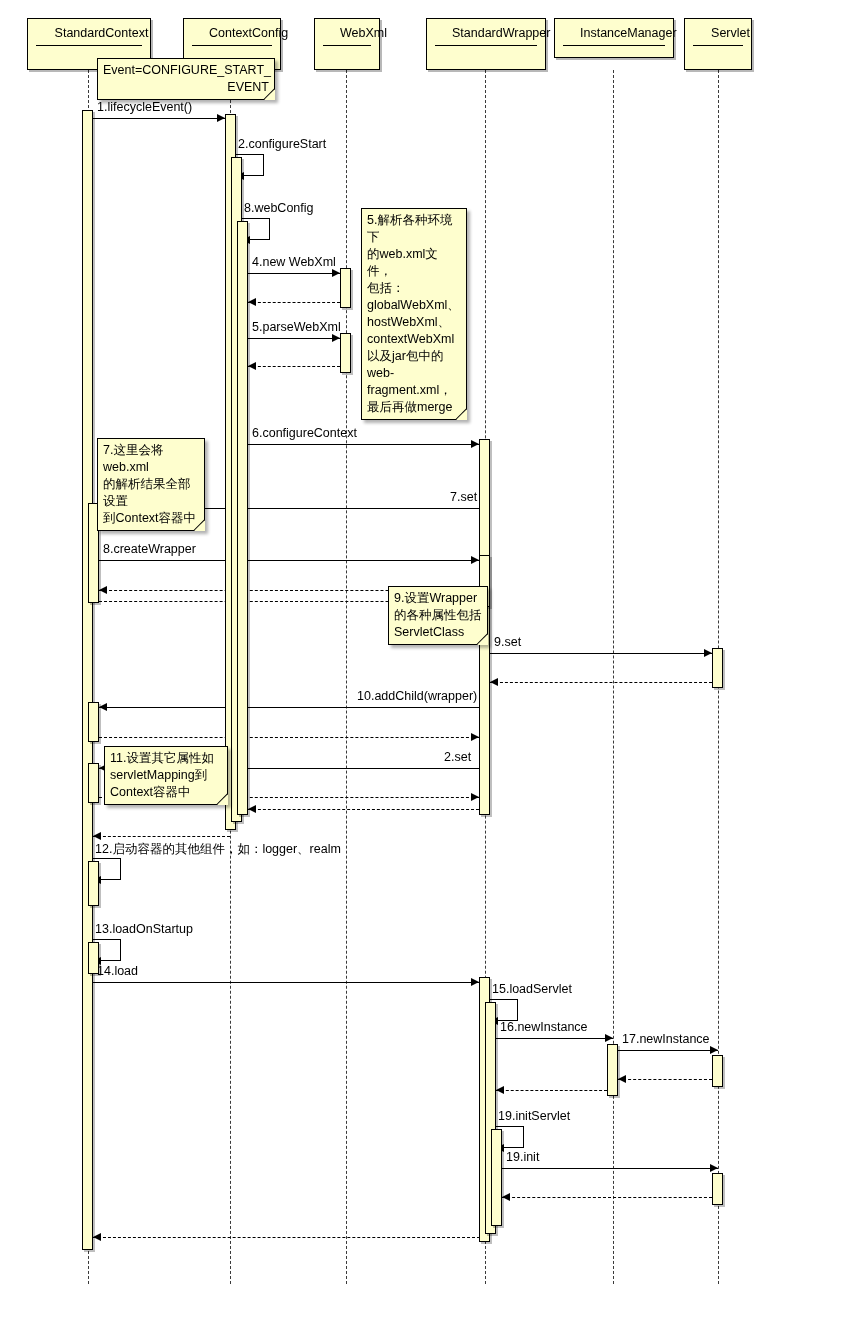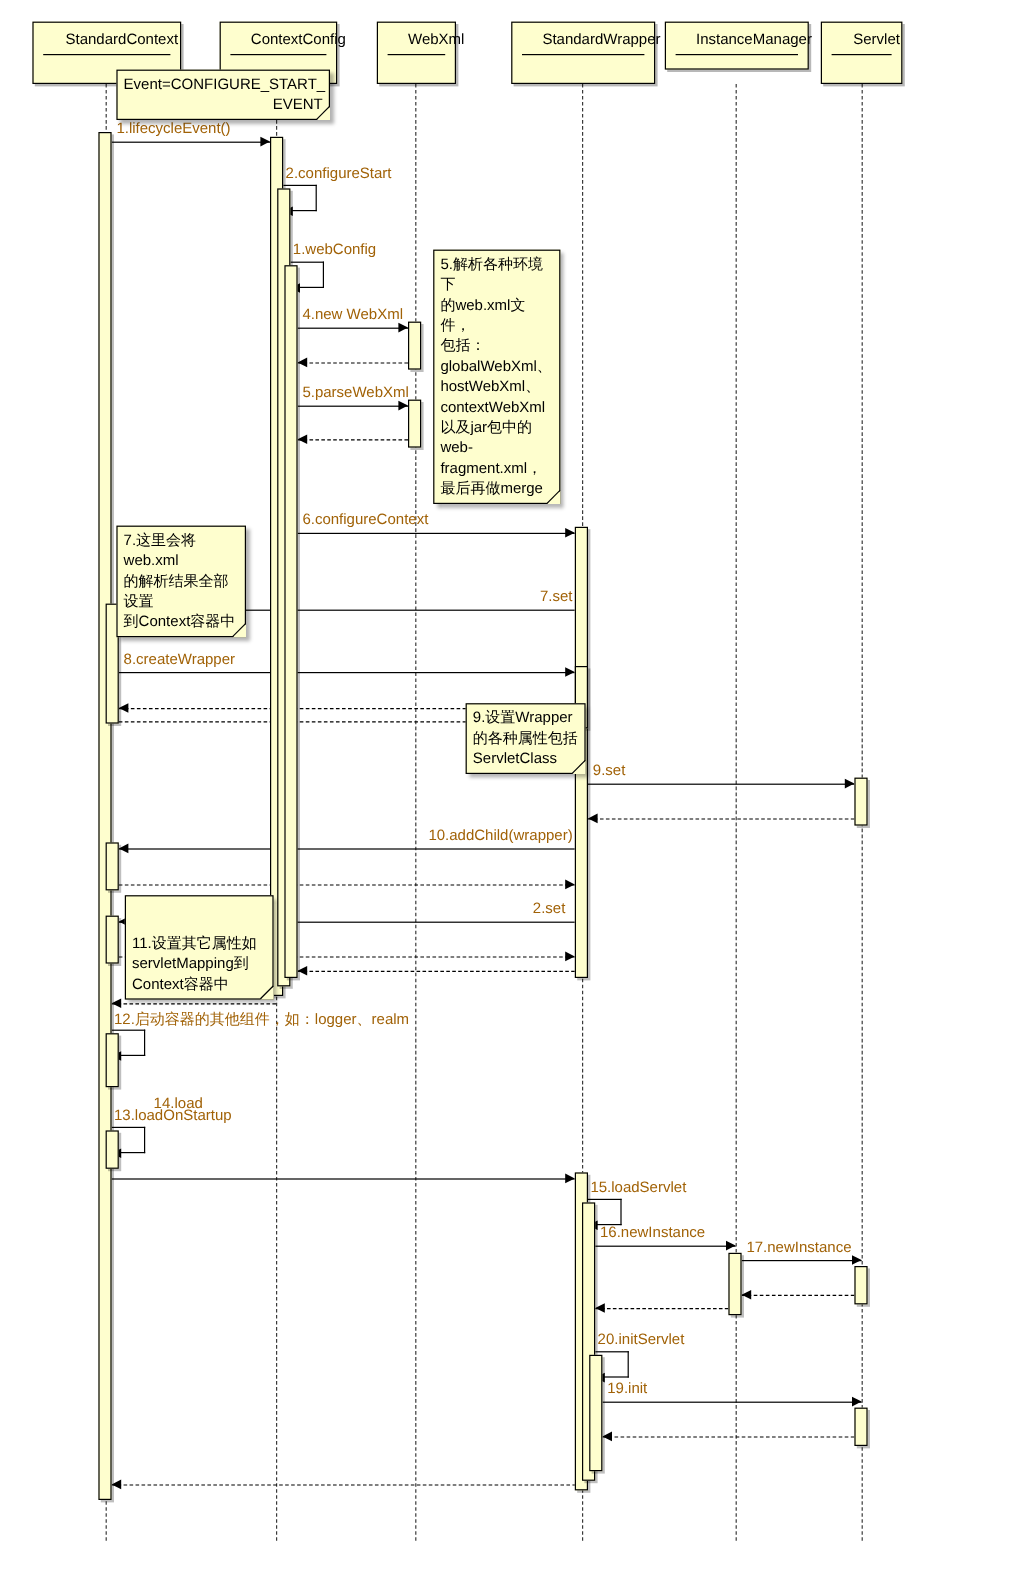--- a/index.html
+++ b/index.html
@@ -65,21 +65,21 @@
     position:absolute;
     width:0;height:0;
     border-top:4px solid transparent;
     border-bottom:4px solid transparent;
     border-right:8px solid #000;
   }
 
   .msglabel{
     position:absolute;
     font-size:12.5px;
-    color:#a16207;
+    color:#000000;
     white-space:nowrap;
   }
 
   
   .selfcall{
     position:absolute;
     border:1px solid #000;
     border-left:none;
     box-sizing:border-box;
     background:transparent;
@@ -149,21 +149,21 @@
     </div>
   <div id="messages">
       <div class="msgline" style="left: 93px; top: 118px; width: 132px;"></div>
       <div class="arrowR" style="top: 114px; left: 217px;"></div>
       <div class="msglabel" style="top: 100px; left: 97px;">1.lifecycleEvent()</div>
       <div class="selfcall" style="left: 236px; top: 154px; width: 28px; height: 22px;"></div>
       <div class="arrowL" style="left: 236px; top: 172px;"></div>
       <div class="msglabel" style="left: 238px; top: 137px;">2.configureStart</div>
       <div class="selfcall" style="left: 242px; top: 218px; width: 28px; height: 22px;"></div>
       <div class="arrowL" style="left: 242px; top: 236px;"></div>
-      <div class="msglabel" style="left: 244px; top: 201px;">1.webConfig</div>
+      <div class="msglabel" style="left: 244px; top: 201px;">8.webConfig</div>
       <div class="msgline" style="left: 248px; top: 273px; width: 92px;"></div>
       <div class="arrowR" style="top: 269px; left: 332px;"></div>
       <div class="msglabel" style="top: 255px; left: 252px;">4.new WebXml</div>
       <div class="msgline ret" style="left: 248px; top: 302px; width: 92px;"></div>
       <div class="arrowL" style="top: 298px; left: 248px;"></div>
       <div class="msgline" style="left: 248px; top: 338px; width: 92px;"></div>
       <div class="arrowR" style="top: 334px; left: 332px;"></div>
       <div class="msglabel" style="top: 320px; left: 252px;">5.parseWebXml</div>
       <div class="msgline ret" style="left: 248px; top: 366px; width: 92px;"></div>
       <div class="arrowL" style="top: 362px; left: 248px;"></div>
@@ -200,37 +200,37 @@
       <div class="msgline ret" style="left: 93px; top: 836px; width: 137px;"></div>
       <div class="arrowL" style="top: 832px; left: 93px;"></div>
       <div class="selfcall" style="left: 93px; top: 858px; width: 28px; height: 22px;"></div>
       <div class="arrowL" style="left: 93px; top: 876px;"></div>
       <div class="msglabel" style="left: 95px; top: 841px;">12.启动容器的其他组件，如：logger、realm</div>
       <div class="selfcall" style="left: 93px; top: 939px; width: 28px; height: 22px;"></div>
       <div class="arrowL" style="left: 93px; top: 957px;"></div>
       <div class="msglabel" style="left: 95px; top: 922px;">13.loadOnStartup</div>
       <div class="msgline" style="left: 93px; top: 982px; width: 386px;"></div>
       <div class="arrowR" style="top: 978px; left: 471px;"></div>
-      <div class="msglabel" style="top: 912px; left: 97px; margin-left: 31px;">14.load</div>
+      <div class="msglabel" style="top: 964px; left: 97px;">14.load</div>
       <div class="selfcall" style="left: 490px; top: 999px; width: 28px; height: 22px;"></div>
       <div class="arrowL" style="left: 490px; top: 1017px;"></div>
       <div class="msglabel" style="left: 492px; top: 982px;">15.loadServlet</div>
       <div class="msgline" style="left: 496px; top: 1038px; width: 117px;"></div>
       <div class="arrowR" style="top: 1034px; left: 605px;"></div>
       <div class="msglabel" style="top: 1020px; left: 500px;">16.newInstance</div>
       <div class="msgline" style="left: 618px; top: 1050px; width: 100px;"></div>
       <div class="arrowR" style="top: 1046px; left: 710px;"></div>
       <div class="msglabel" style="top: 1032px; left: 622px;">17.newInstance</div>
       <div class="msgline ret" style="left: 618px; top: 1079px; width: 94px;"></div>
       <div class="arrowL" style="top: 1075px; left: 618px;"></div>
       <div class="msgline ret" style="left: 496px; top: 1090px; width: 111px;"></div>
       <div class="arrowL" style="top: 1086px; left: 496px;"></div>
       <div class="selfcall" style="left: 496px; top: 1126px; width: 28px; height: 22px;"></div>
       <div class="arrowL" style="left: 496px; top: 1144px;"></div>
-      <div class="msglabel" style="left: 498px; top: 1109px;">20.initServlet</div>
+      <div class="msglabel" style="left: 498px; top: 1109px;">19.initServlet</div>
       <div class="msgline" style="left: 502px; top: 1168px; width: 216px;"></div>
       <div class="arrowR" style="top: 1164px; left: 710px;"></div>
       <div class="msglabel" style="top: 1150px; left: 506px;">19.init</div>
       <div class="msgline ret" style="left: 502px; top: 1197px; width: 210px;"></div>
       <div class="arrowL" style="top: 1193px; left: 502px;"></div>
       <div class="msgline ret" style="left: 93px; top: 1237px; width: 392px;"></div>
       <div class="arrowL" style="top: 1233px; left: 93px;"></div>
     </div>
   <div id="parts">
       <div class="participant" style="left: 27px; top: 18px; width: 124px; height: 52px;">
@@ -287,20 +287,20 @@
         <div class="foldline"></div>
       </div>
       <div class="note" style="left: 388px; top: 586px; width: 100px; min-height: 56px; z-index: 50;">
         <div style="white-space: pre-line;">9.设置Wrapper
 的各种属性包括
 ServletClass</div>
         <div class="fold"></div>
         <div class="foldline"></div>
       </div>
       <div class="note" style="left: 104px; top: 746px; width: 124px; min-height: 56px; z-index: 50;">
-        <div style="white-space: pre-line; margin-top: 28px;">11.设置其它属性如
+        <div style="white-space: pre-line;">11.设置其它属性如
 servletMapping到
 Context容器中</div>
         <div class="fold"></div>
         <div class="foldline"></div>
       </div>
     </div>
 </div>
 
 </body></html>

